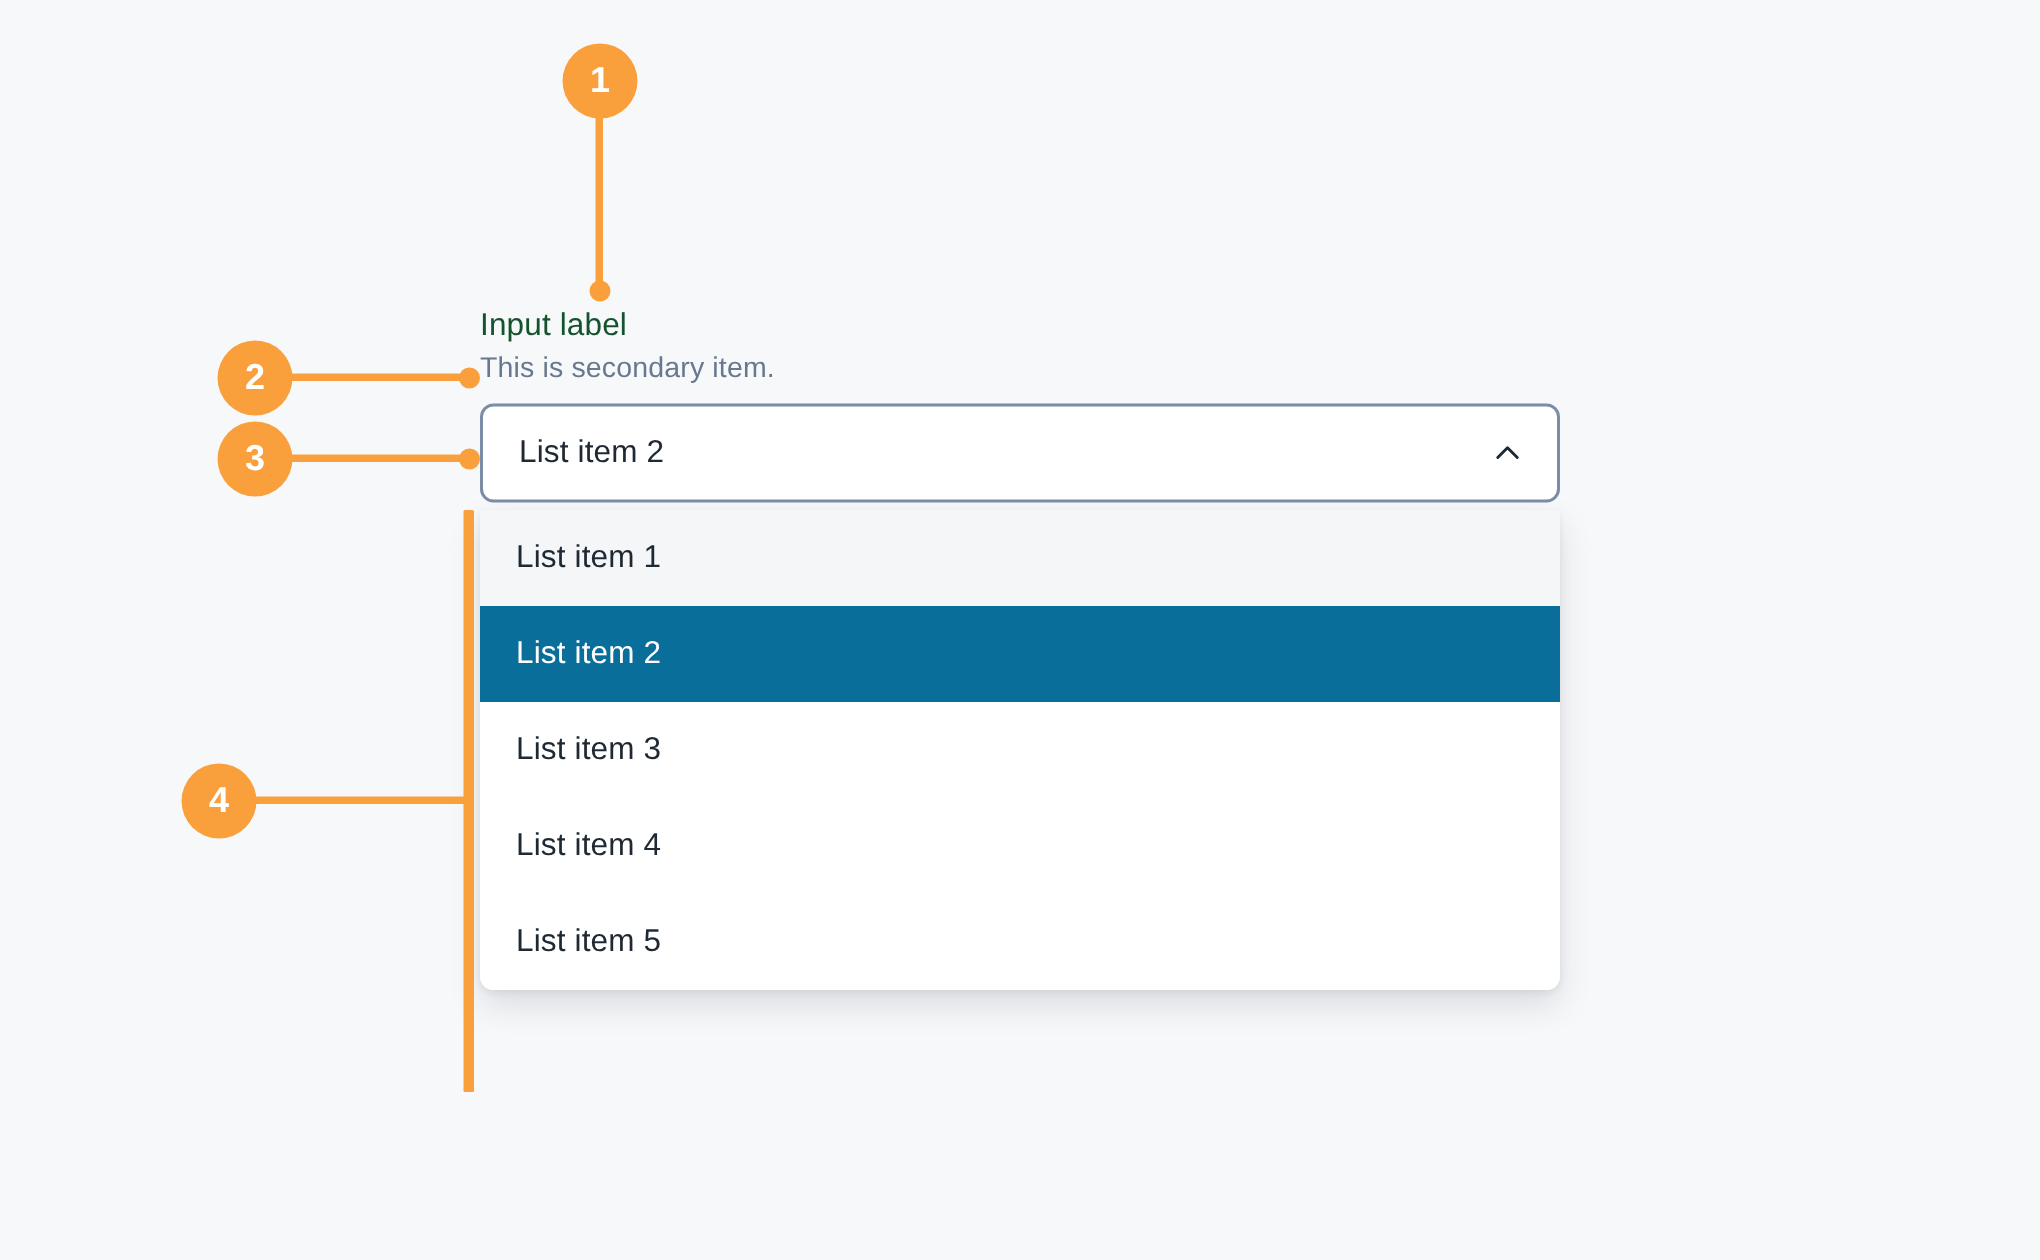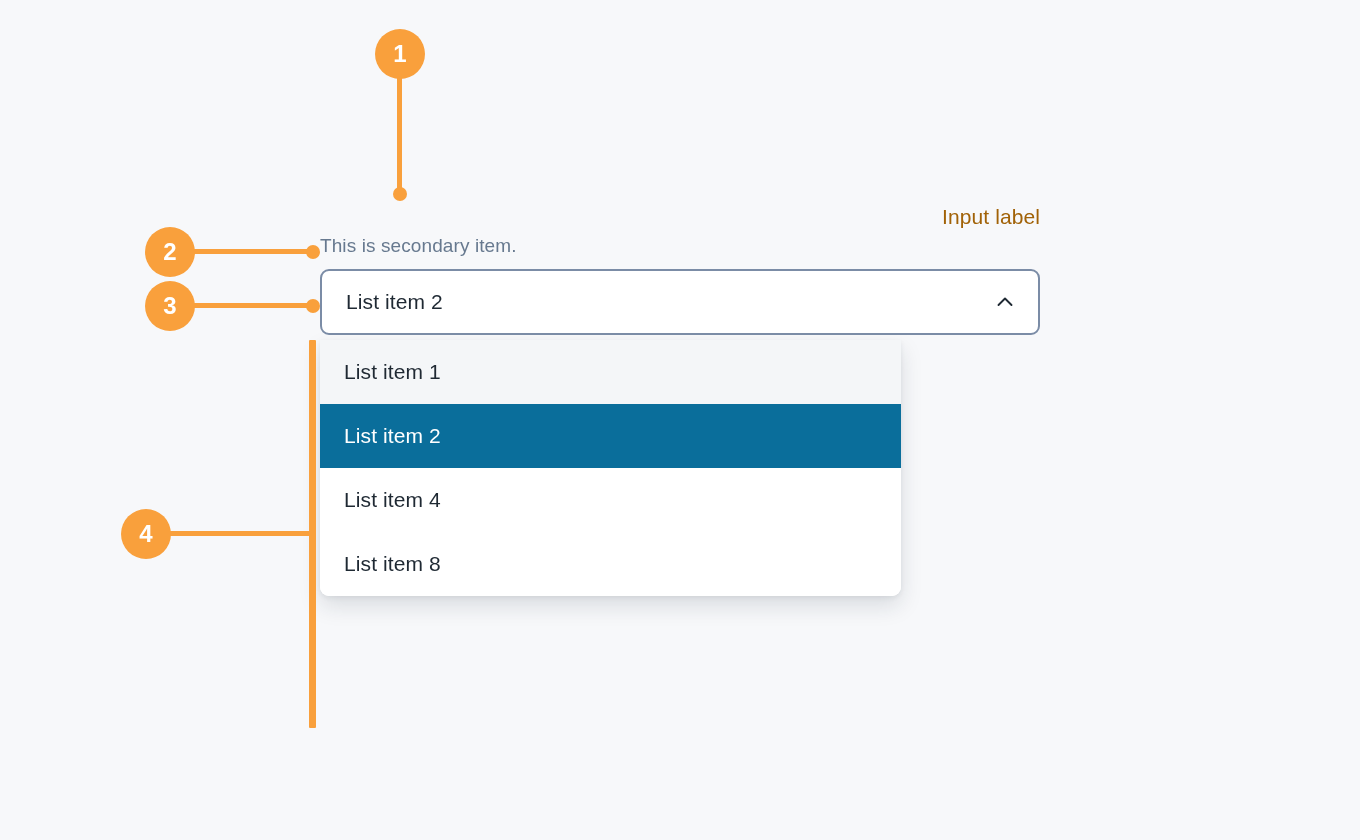--- a/index.html
+++ b/index.html
@@ -27,24 +27,23 @@
   .select-block {
     position: absolute;
     left: 320px;
     top: 203px;
     width: 720px;
   }
 
   .input-label {
     font-size: 21px;
     line-height: 27px;
-    color: #a16207;
-    letter-spacing: 0.1px;
-    white-space: nowrap;
-    text-align: right;
+    color: #14532d;
+    letter-spacing: 0.1px;
+    white-space: nowrap;
   }
 
   .secondary-text {
     font-size: 19px;
     line-height: 25px;
     color: #67798f;
     margin-top: 3px;
     letter-spacing: 0.1px;
     white-space: nowrap;
   }
@@ -78,21 +77,21 @@
     display: block;
     flex: 0 0 auto;
   }
   .chevron-up-icon svg { display: block; }
 
   
   .select-menu {
     position: absolute;
     left: 320px;
     top: 340px;
-    width: 581px;
+    width: 720px;
     background: #ffffff;
     border-radius: 0 0 9px 9px;
     box-shadow: 0 10px 22px rgba(27, 38, 53, 0.13),
                 0 2px 5px rgba(27, 38, 53, 0.07);
     overflow: hidden;
     z-index: 2;
   }
 
   .menu-option {
     height: 64px;
@@ -198,22 +197,23 @@
         <svg viewBox="0 0 22 22" width="22" height="22" aria-hidden="true">
           <path d="M4.5 14 L11 7.5 L17.5 14" fill="none" stroke="#1f2933" stroke-width="1.9" stroke-linecap="round" stroke-linejoin="round"></path>
         </svg>
       </span>
     </div>
   </div>
 
   <div class="select-menu">
     <div class="menu-option is-hovered">List item 1</div>
     <div class="menu-option is-selected">List item 2</div>
+    <div class="menu-option">List item 3</div>
     <div class="menu-option">List item 4</div>
-    <div class="menu-option">List item 8</div>
+    <div class="menu-option">List item 5</div>
   </div>
 
   <div class="callout-circle" id="callout-1-circle">1</div>
   <div class="callout-line-v" id="callout-1-line"></div>
   <div class="callout-dot" id="callout-1-dot"></div>
 
   <div class="callout-circle" id="callout-2-circle">2</div>
   <div class="callout-line-h" id="callout-2-line"></div>
   <div class="callout-dot" id="callout-2-dot"></div>
 

